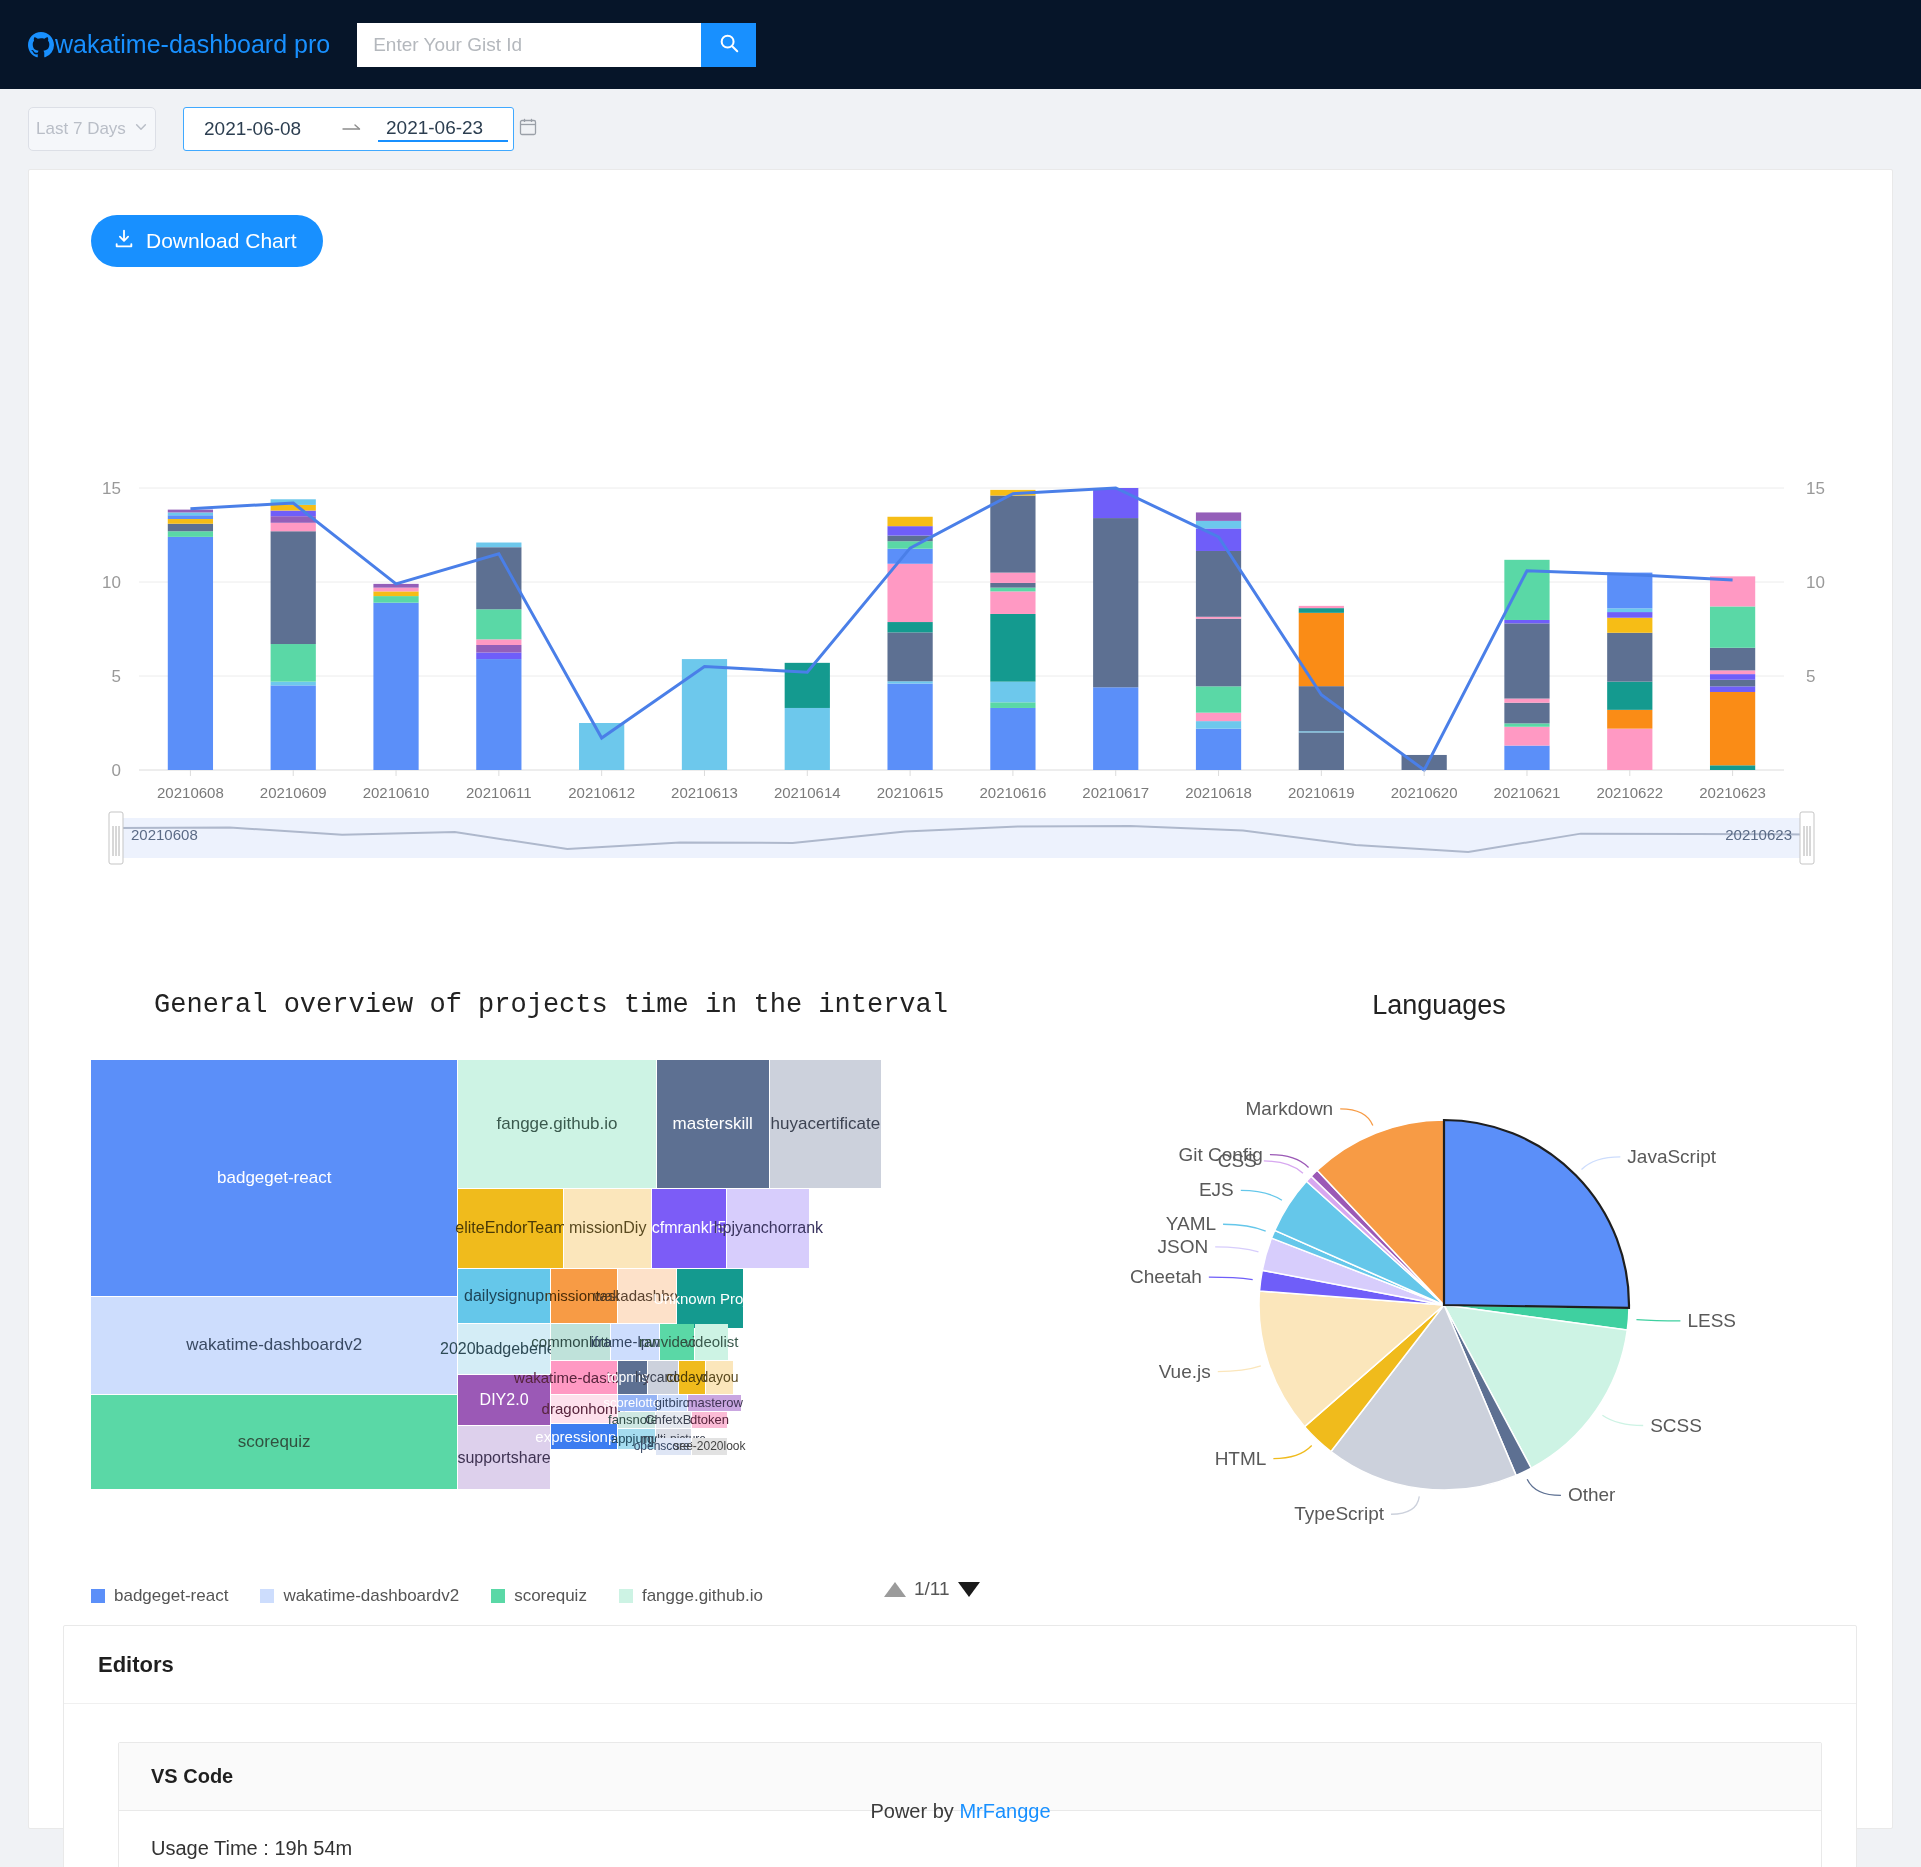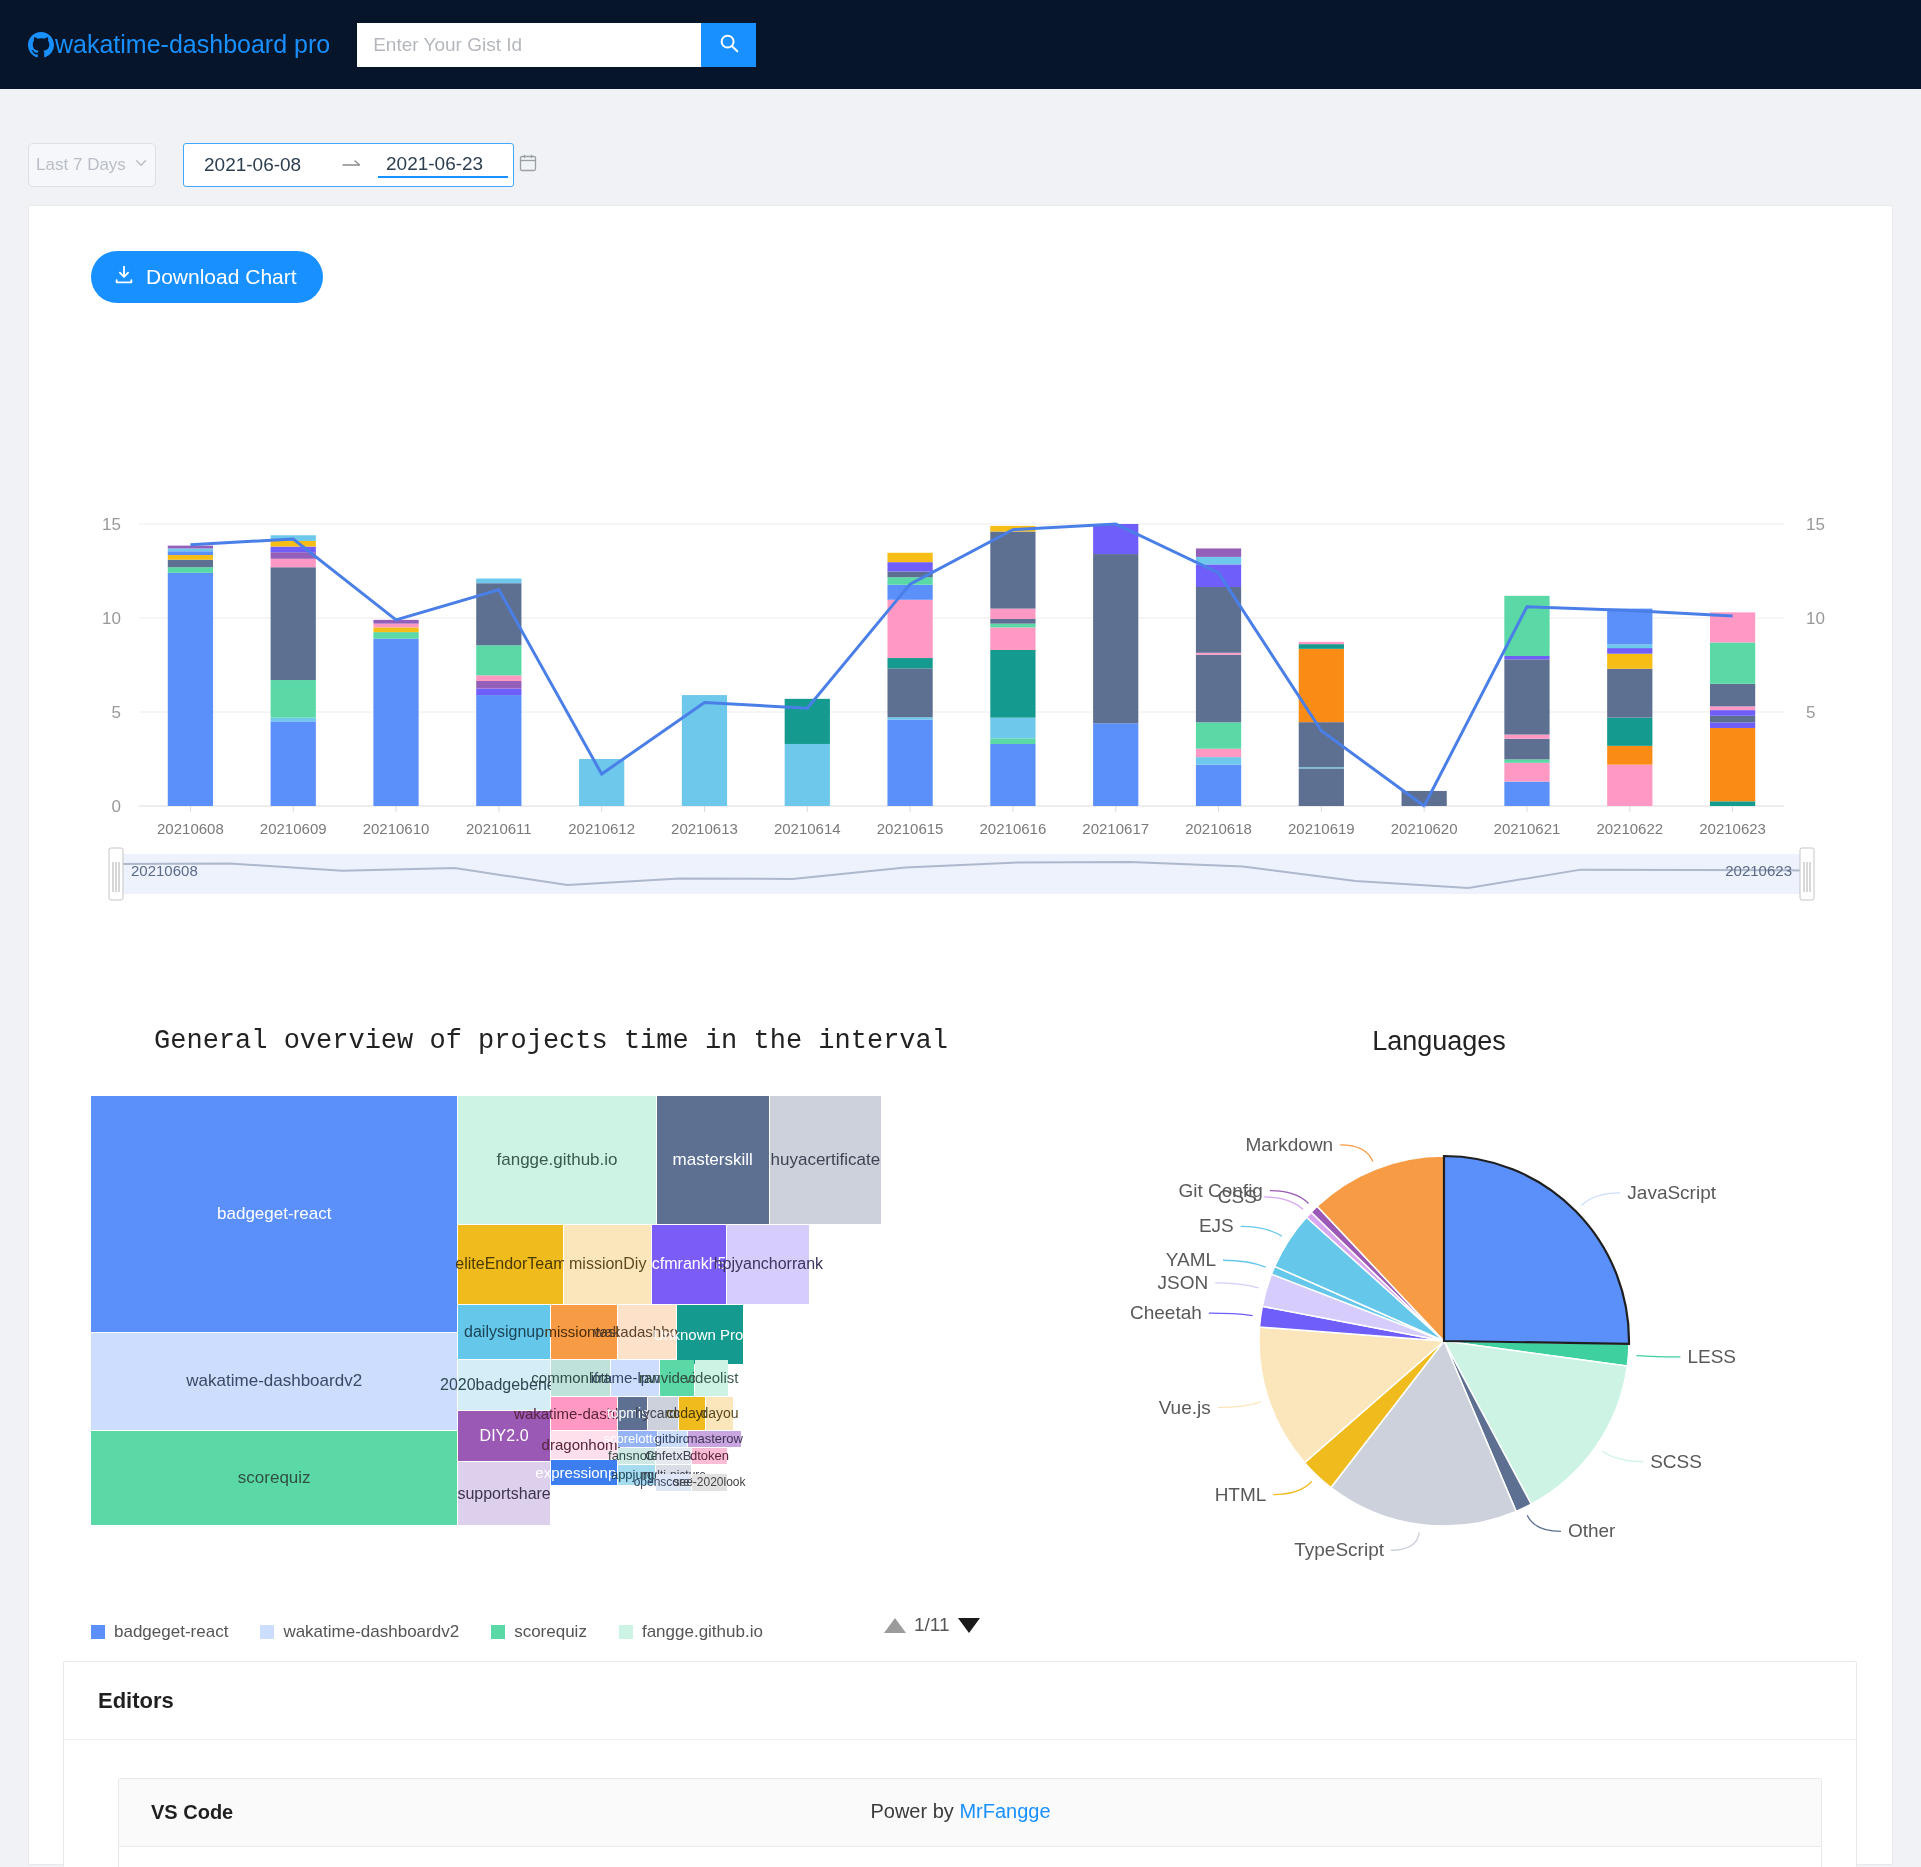--- a/index.html
+++ b/index.html
@@ -25,21 +25,21 @@
     font-size: 19px; padding: 0 16px; color: #333;
     font-family: "Liberation Sans", sans-serif; background: #fff;
   }
   .search-input::placeholder { color: #b4b8bd; }
   .search-btn {
     width: 55px; height: 44px; background: #1890ff; border: none;
     display: flex; align-items: center; justify-content: center; cursor: pointer;
   }
 
   
-  .filterbar { height: 80px; display: flex; align-items: center; padding: 0 28px; gap: 27px; margin-top: 36px; }
+  .filterbar { height: 80px; display: flex; align-items: center; padding: 0 28px; gap: 27px; }
   .range-select {
     width: 128px; height: 44px; border: 1px solid #dcdfe6; border-radius: 5px;
     background: #f5f7fa; color: #b9bec7; font-size: 17px;
     display: flex; align-items: center; justify-content: center; gap: 8px; cursor: pointer;
   }
   .date-picker {
     width: 331px; height: 44px; border: 1px solid #40a9ff; border-radius: 3px;
     background: #fff; display: flex; align-items: center; padding: 0 12px; gap: 10px; position: relative;
   }
   .date-field {

